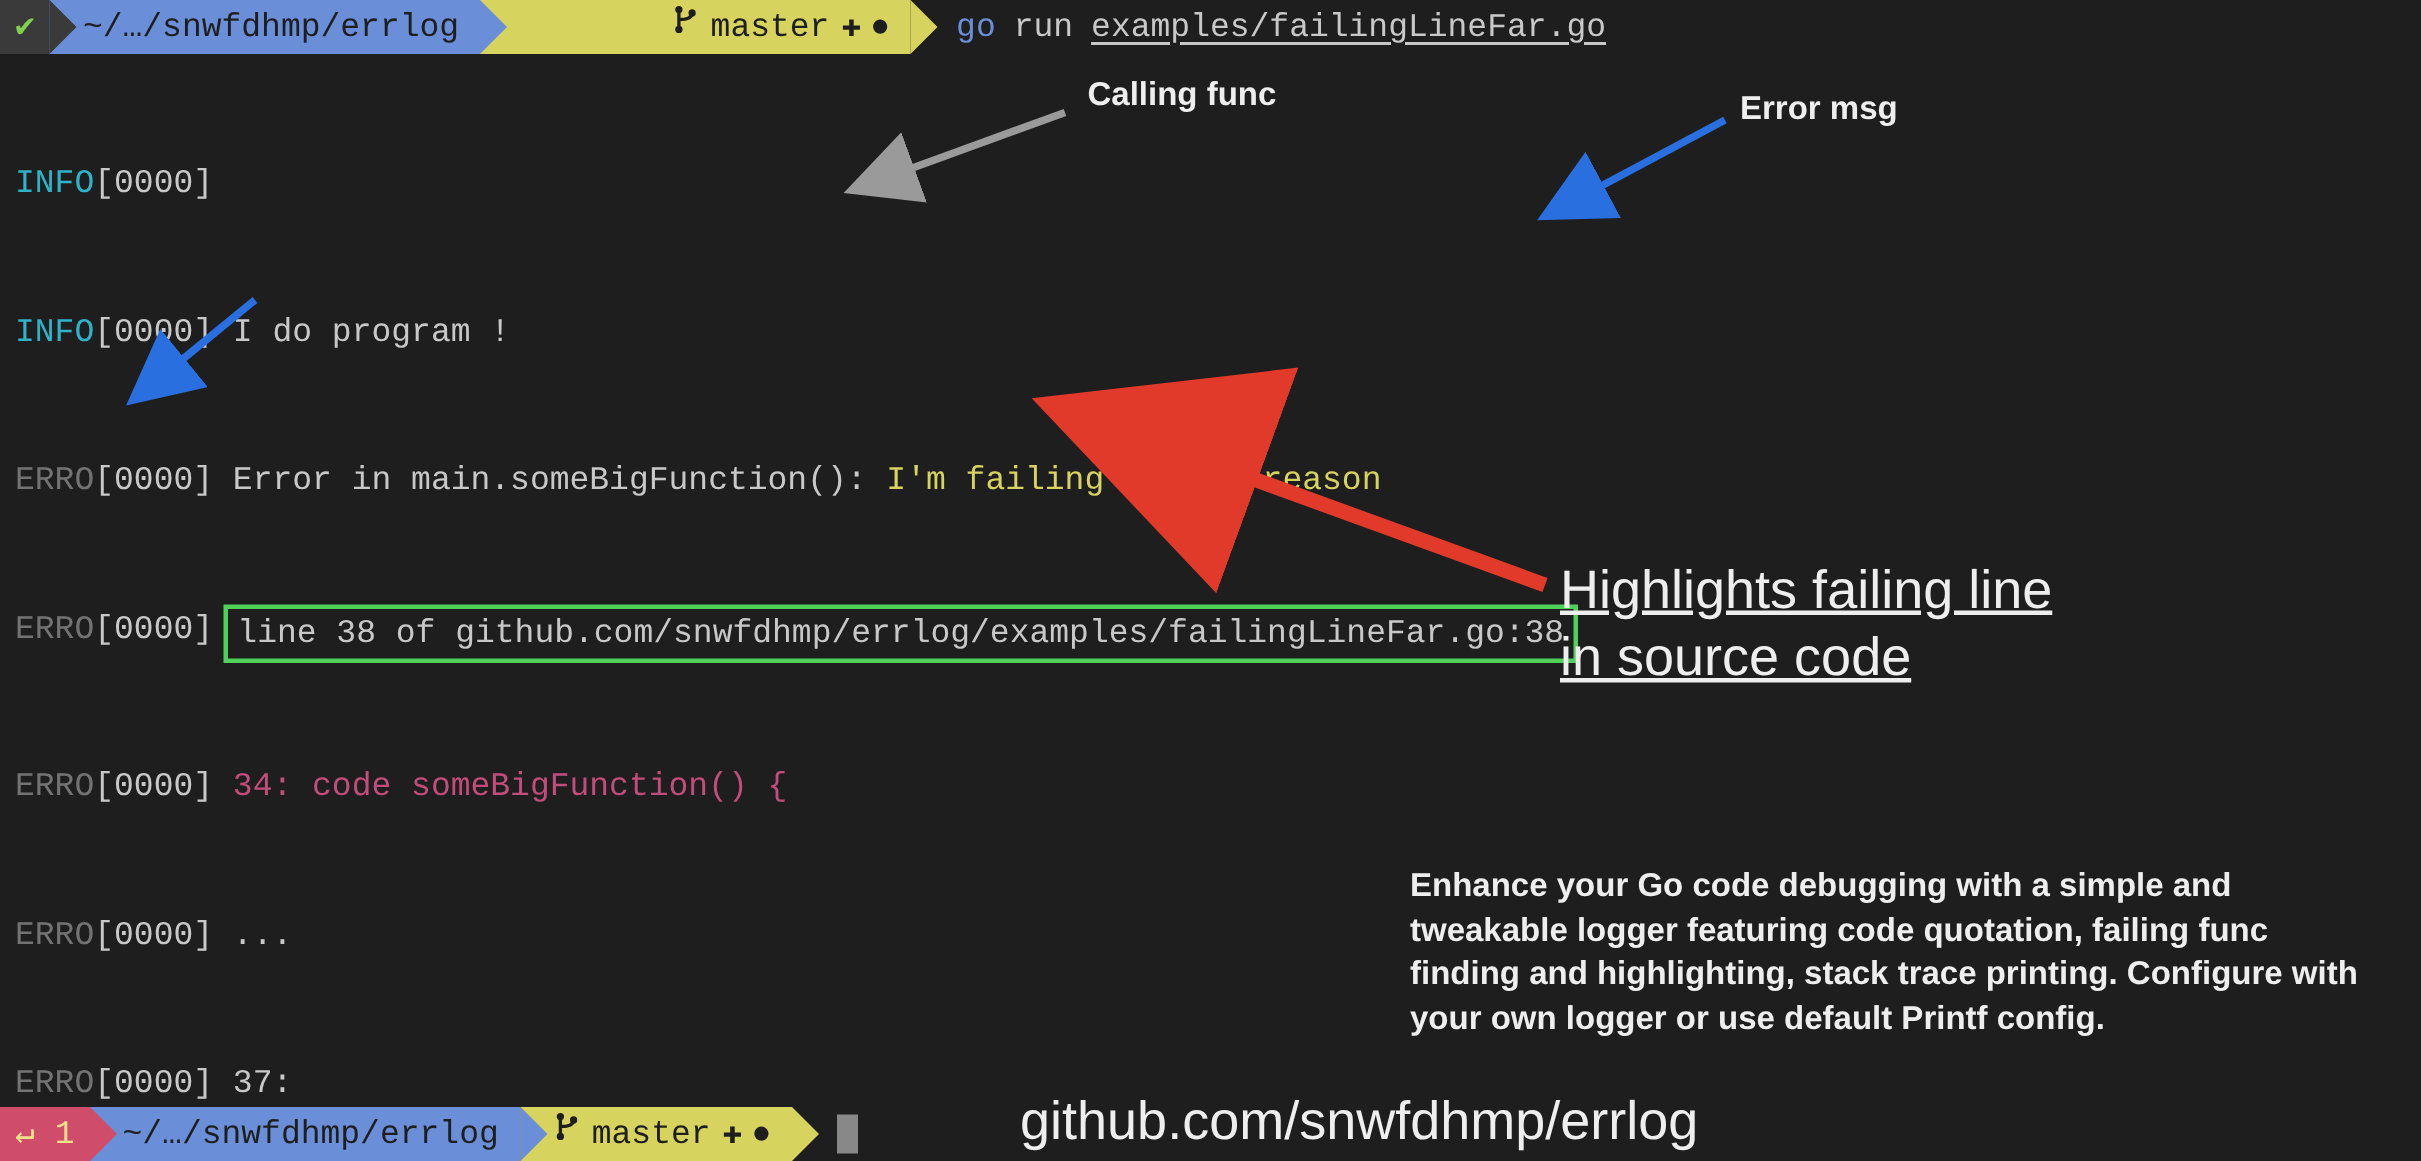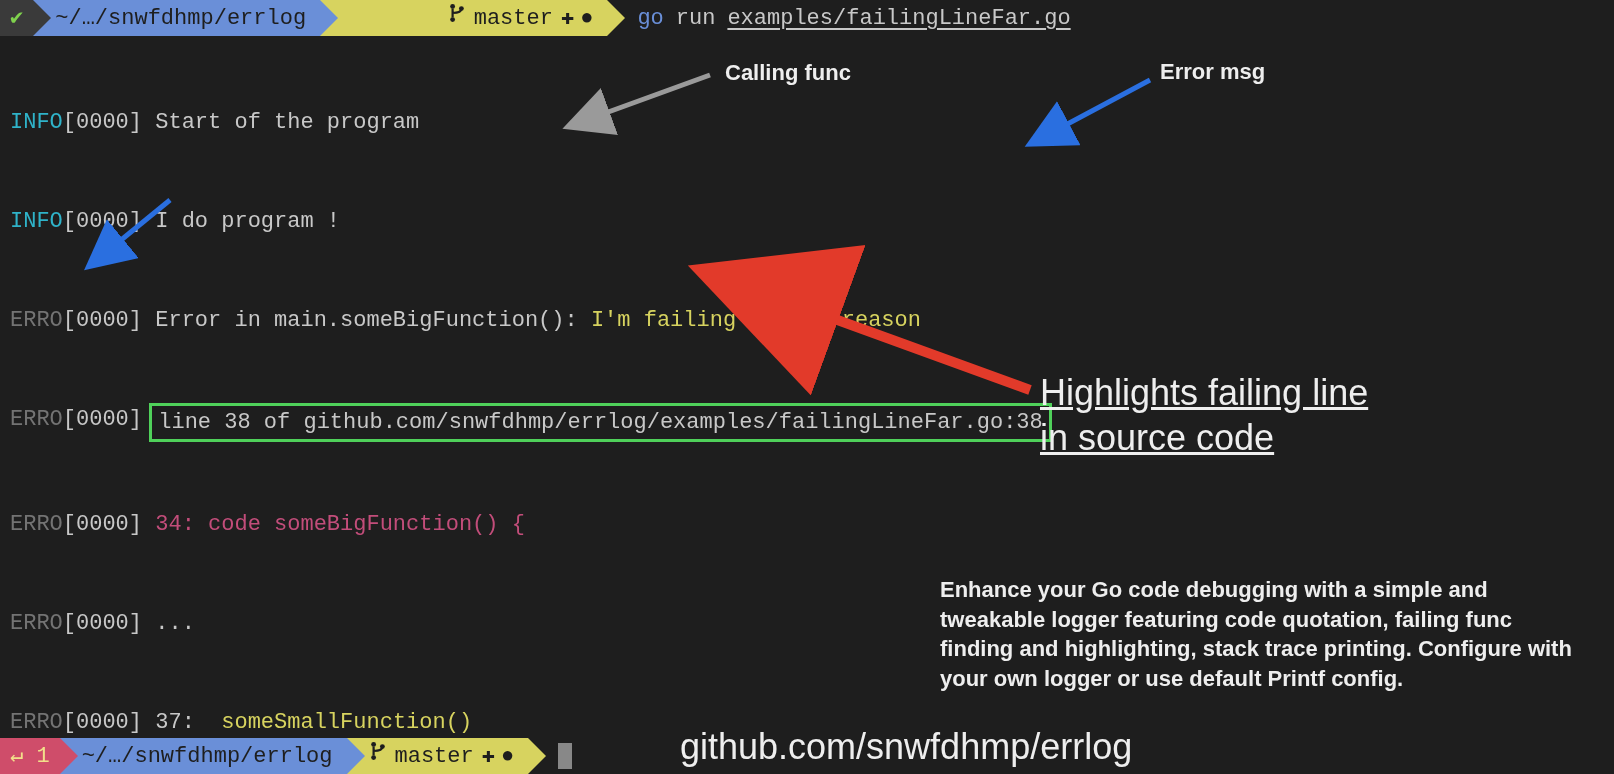--- a/index.html
+++ b/index.html
@@ -110,27 +110,27 @@
     </span>
   </div>
   <div class="cmd">
     <span class="go">go</span>
     <span class="run">run</span>
     <span class="file">examples/failingLineFar.go</span>
   </div>
 </div>
 
 <div class="term">
-  <div class="row"><span class="lvl-info">INFO</span><span class="ts">[0000]</span><span> </span><span class="txt-gray">Start of the program</span></div>
+  <div class="row"><span class="lvl-info">INFO</span><span class="ts">[0000]</span><span> </span></div>
   <div class="row"><span class="lvl-info">INFO</span><span class="ts">[0000]</span><span> </span><span class="txt-gray">I do program !</span></div>
   <div class="row"><span class="lvl-erro">ERRO</span><span class="ts">[0000]</span><span> </span><span class="txt-gray">Error in main.someBigFunction(): </span><span class="txt-yel">I'm failing for no reason</span></div>
   <div class="row"><span class="lvl-erro">ERRO</span><span class="ts">[0000]</span><span> </span><span class="txt-gray green-box">line 38 of github.com/snwfdhmp/errlog/examples/failingLineFar.go:38</span></div>
   <div class="row"><span class="lvl-erro">ERRO</span><span class="ts">[0000]</span><span> </span><span class="txt-mag">34: code someBigFunction() {</span></div>
   <div class="row"><span class="lvl-erro">ERRO</span><span class="ts">[0000]</span><span> </span><span class="txt-gray">...</span></div>
-  <div class="row"><span class="lvl-erro">ERRO</span><span class="ts">[0000]</span><span> </span><span class="txt-gray">37:  </span><span class="txt-yel">someSmallFunction()</span></div>
+  <div class="row"><span class="lvl-erro">ERRO</span><span class="ts">[0000]</span><span> </span><span class="txt-gray">37:  </span></div>
   
   
   
   
   
   
   
   
   
   
@@ -160,21 +160,21 @@
       <span>master</span>
       <span class="plus-dot">
         <span>✚</span>
         <span>●</span>
       </span>
     </span>
   </div>
   <div class="cursor-block"></div>
 </div>
 
-<div class="anno small" style="left:725px; top:56px;">Calling func</div>
+<div class="anno small" style="left:725px; top:46px;">Calling func</div>
 <div class="anno small" style="left:1160px; top:55px;">Error msg</div>
 <div class="anno big" style="left:1040px; top:370px;">
   <div>Highlights failing line</div>
   <div>in source code</div>
 </div>
 <div class="anno desc" style="left:940px; top:575px; width:650px;">Enhance your Go code debugging with a simple and tweakable logger featuring code quotation, failing func finding and highlighting, stack trace printing. Configure with your own logger or use default Printf config.</div>
 <div class="anno link" style="left:680px; top:720px;">github.com/snwfdhmp/errlog</div>
 
 <svg class="overlay" width="1614" height="774">
   <defs>

